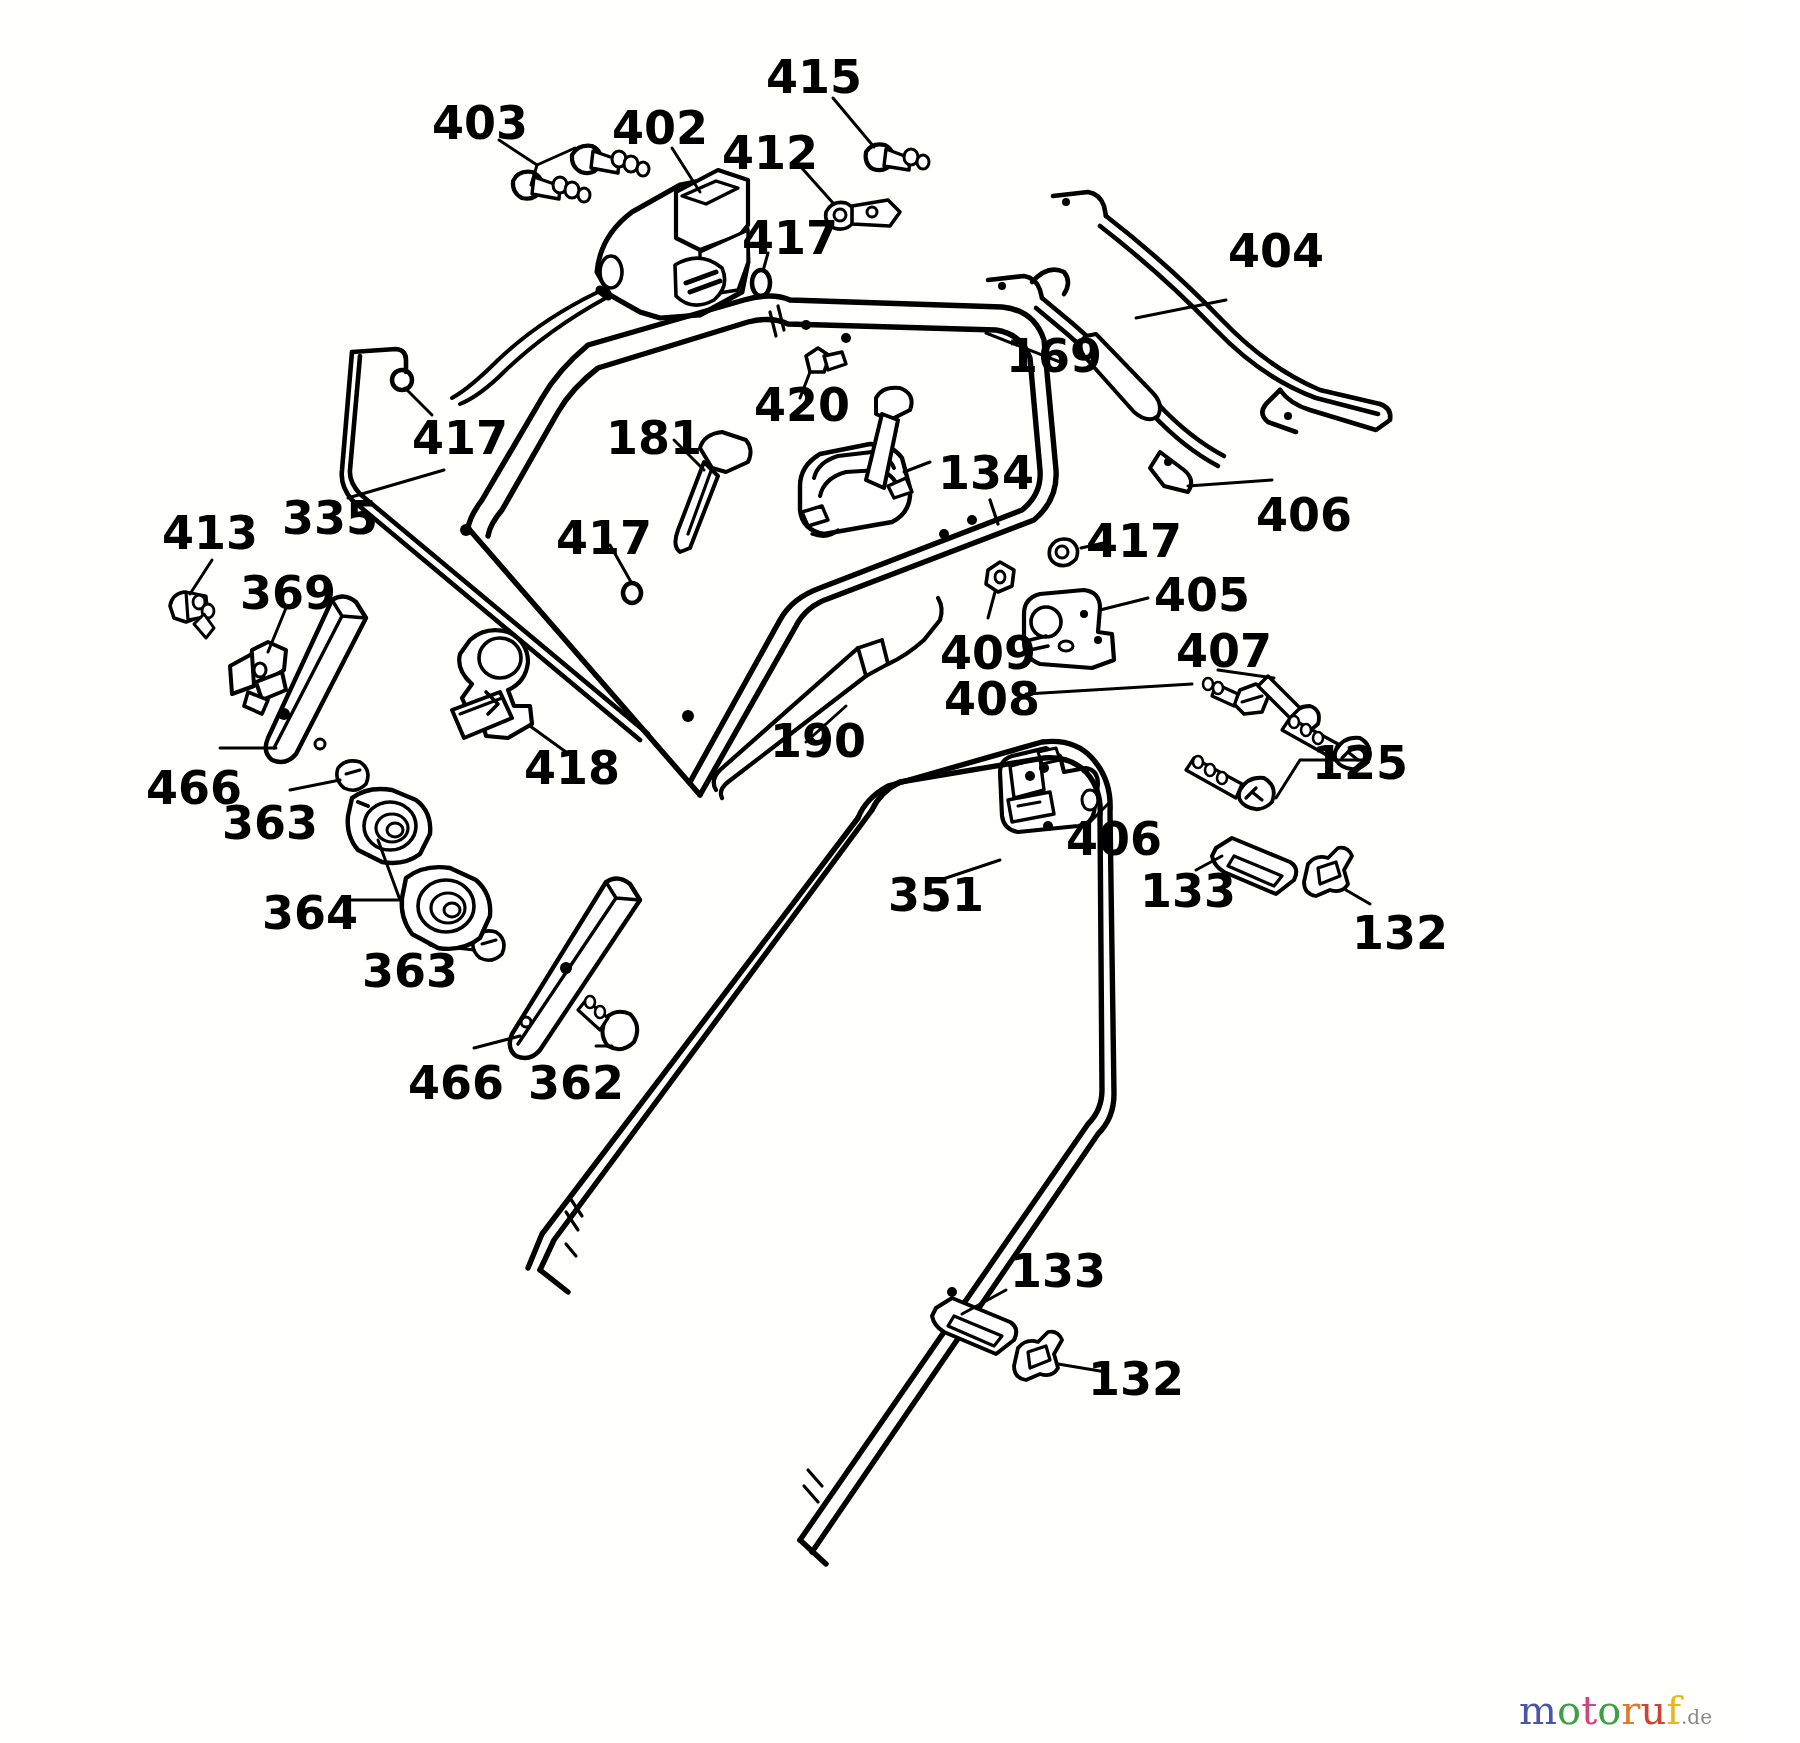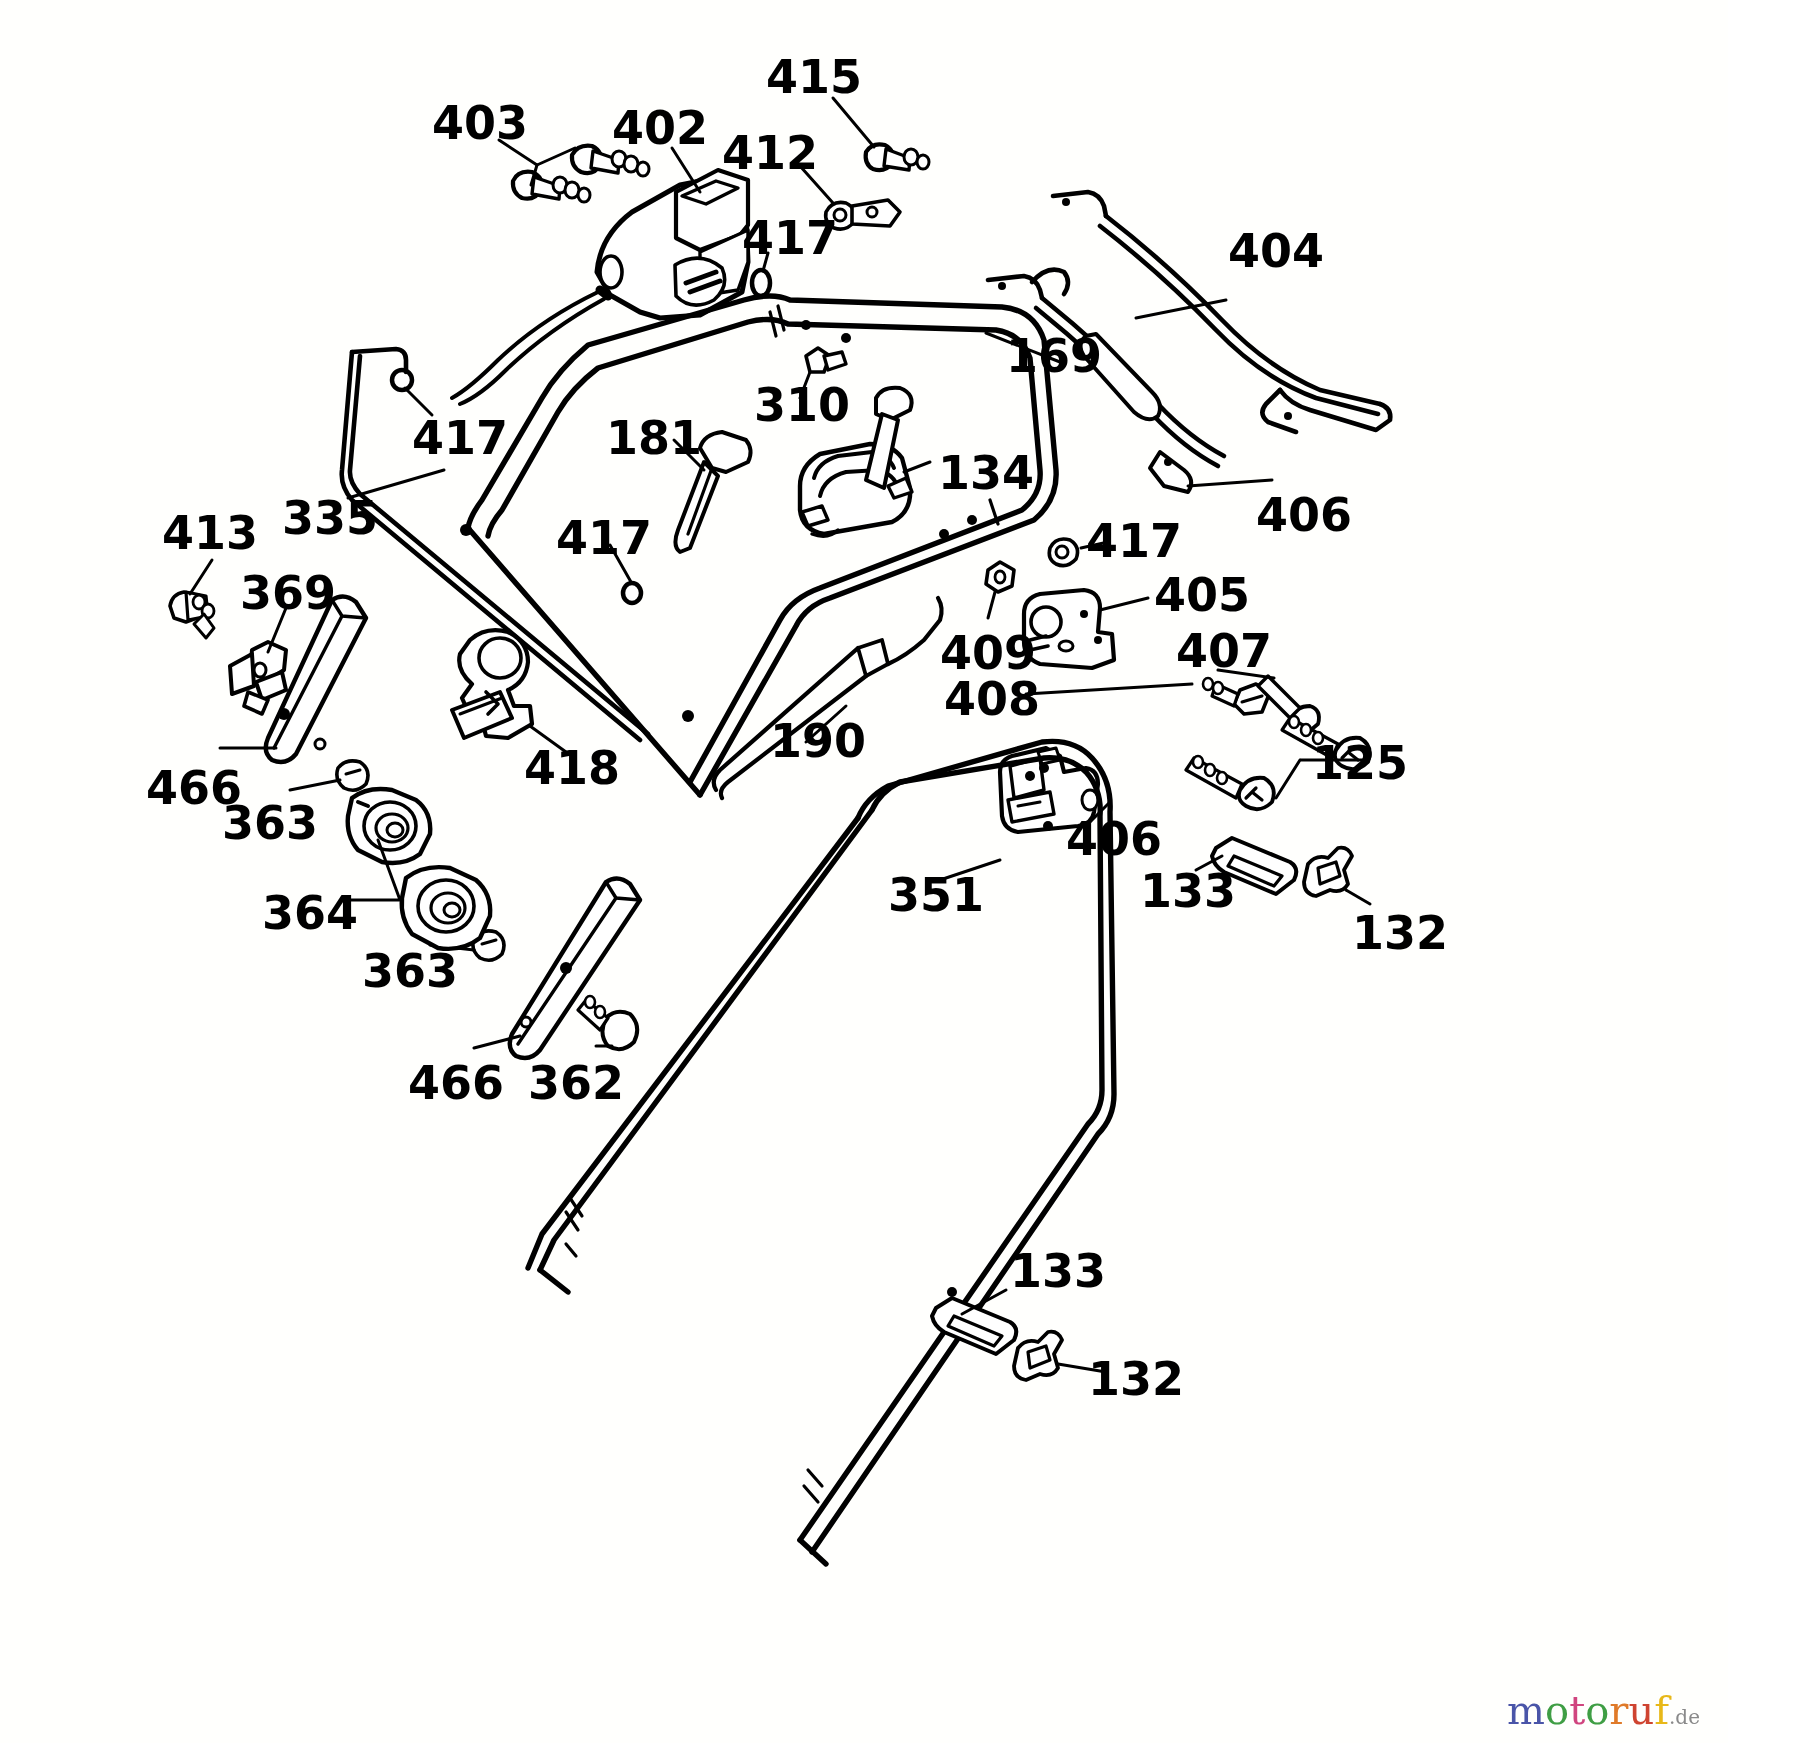--- a/index.html
+++ b/index.html
@@ -1,18 +1,18 @@
 <!DOCTYPE html>
 <html><head>
 <meta charset="utf-8">
 <style>
   html,body{margin:0;padding:0;background:#ffffff;}
   body{width:1800px;height:1743px;position:relative;
        font-family:"DejaVu Sans","Liberation Sans",sans-serif;}
-  #diagram-root{position:absolute;left:0;top:0;width:1728px;height:1743px;overflow:hidden;background:#fffffd;}
+  #diagram-root{position:absolute;left:0;top:0;width:1728px;height:1743px;overflow:hidden;background:#fffffd;padding-left:12px;}
   #diagram-svg{position:absolute;left:0;top:0;}
   .callout{position:absolute;font-weight:bold;font-size:46px;color:#000;
            letter-spacing:0px;line-height:1;white-space:nowrap;
            font-family:"DejaVu Sans","Liberation Sans",sans-serif;}
   #watermark{position:absolute;right:28px;bottom:10px;font-size:40px;
              font-family:"DejaVu Serif","Liberation Serif",serif;white-space:nowrap;margin-top:44px;}
   #watermark .l{display:inline-block;}
   #watermark .suffix{font-size:20px;color:#8a8a8a;}
 </style>
 </head>
@@ -367,21 +367,21 @@
     </g>
   </svg>
 
   <div class="callout" style="left:432px;top:100px">403</div>
   <div class="callout" style="left:612px;top:105px">402</div>
   <div class="callout" style="left:722px;top:130px">412</div>
   <div class="callout" style="left:766px;top:54px">415</div>
   <div class="callout" style="left:742px;top:215px">417</div>
   <div class="callout" style="left:1228px;top:228px">404</div>
   <div class="callout" style="left:1006px;top:333px">169</div>
-  <div class="callout" style="left:754px;top:382px">310</div>
+  <div class="callout" style="left:754px;top:382px">420</div>
   <div class="callout" style="left:606px;top:415px">181</div>
   <div class="callout" style="left:938px;top:450px">134</div>
   <div class="callout" style="left:1256px;top:492px">406</div>
   <div class="callout" style="left:412px;top:415px">417</div>
   <div class="callout" style="left:282px;top:495px">335</div>
   <div class="callout" style="left:556px;top:515px">417</div>
   <div class="callout" style="left:162px;top:510px">413</div>
   <div class="callout" style="left:240px;top:570px">369</div>
   <div class="callout" style="left:1086px;top:518px">417</div>
   <div class="callout" style="left:1154px;top:572px">405</div>

